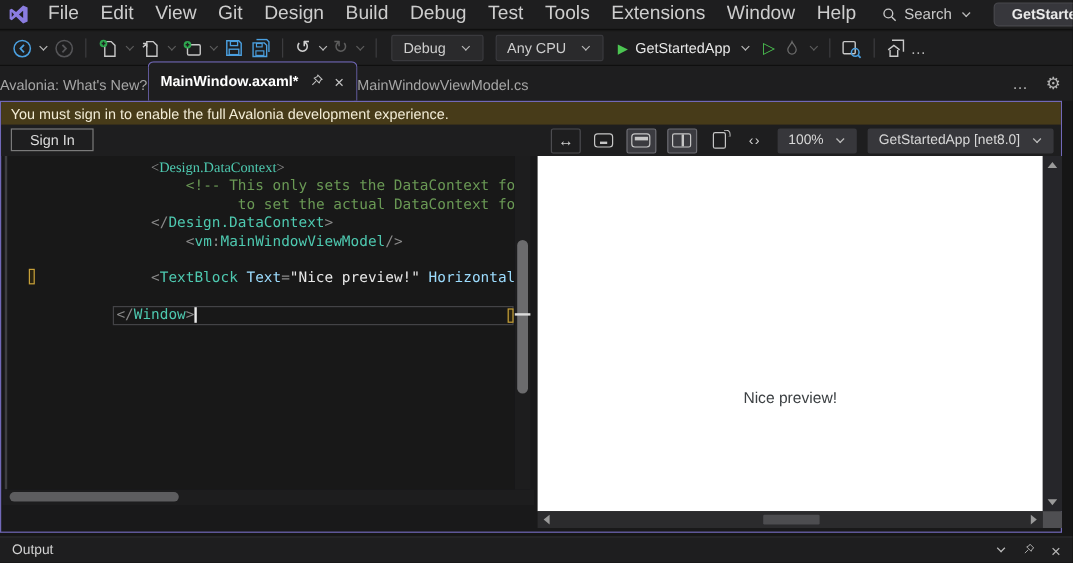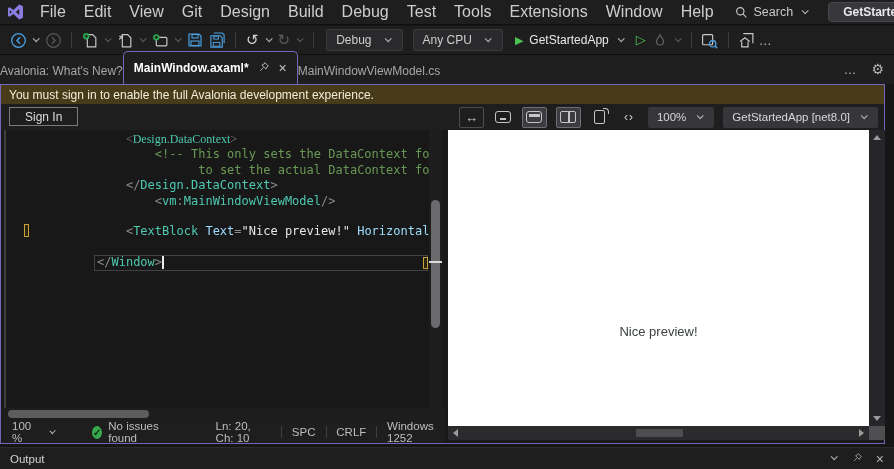--- a/index.html
+++ b/index.html
@@ -356,35 +356,20 @@
         <div class="caret"></div>
       </div>
       <div class="ed-vscroll">
         <div class="ed-vthumb"></div>
         <div class="ed-caret-tick"></div>
       </div>
       <div class="ed-hscroll">
         <div class="ed-hthumb"></div>
       </div>
 
-      <div class="ed-status">
-        <span class="st-zoom">
-          <span>100 %</span>
-          <span class="chev"></span>
-          </span>
-        <span class="st-check">✓</span>
-        <span>No issues found</span>
-        <span class="st-pos">Ln: 20, Ch: 10</span>
-        <span class="st-sep"></span>
-        <span>SPC</span>
-        <span class="st-sep"></span>
-        <span>CRLF</span>
-        <span class="st-sep"></span>
-        <span>Windows 1252</span>
-      </div>
 
       <div class="preview">
         <div class="preview-text">Nice preview!</div>
       </div>
       <div class="pv-vscroll">
         <span class="tri-up"></span>
         <span class="tri-down"></span>
       </div>
       <div class="pv-hscroll">
         <span class="tri-left"></span>

